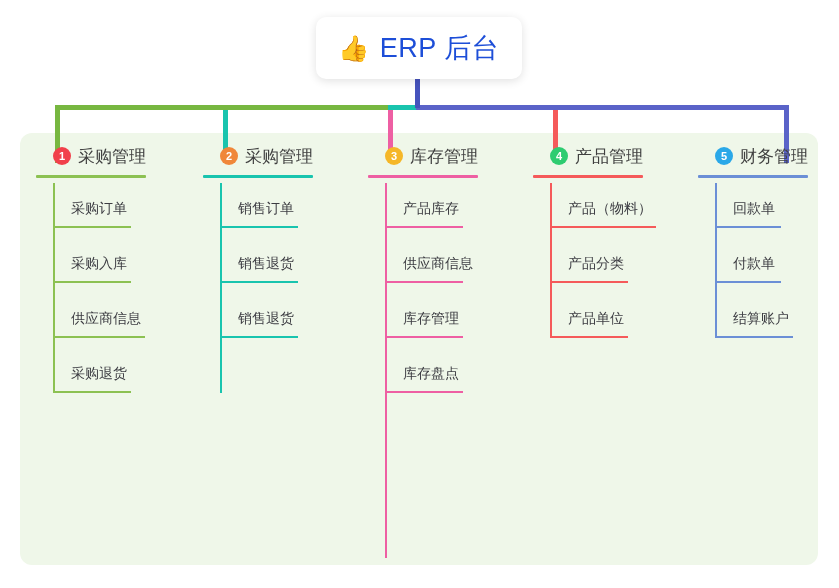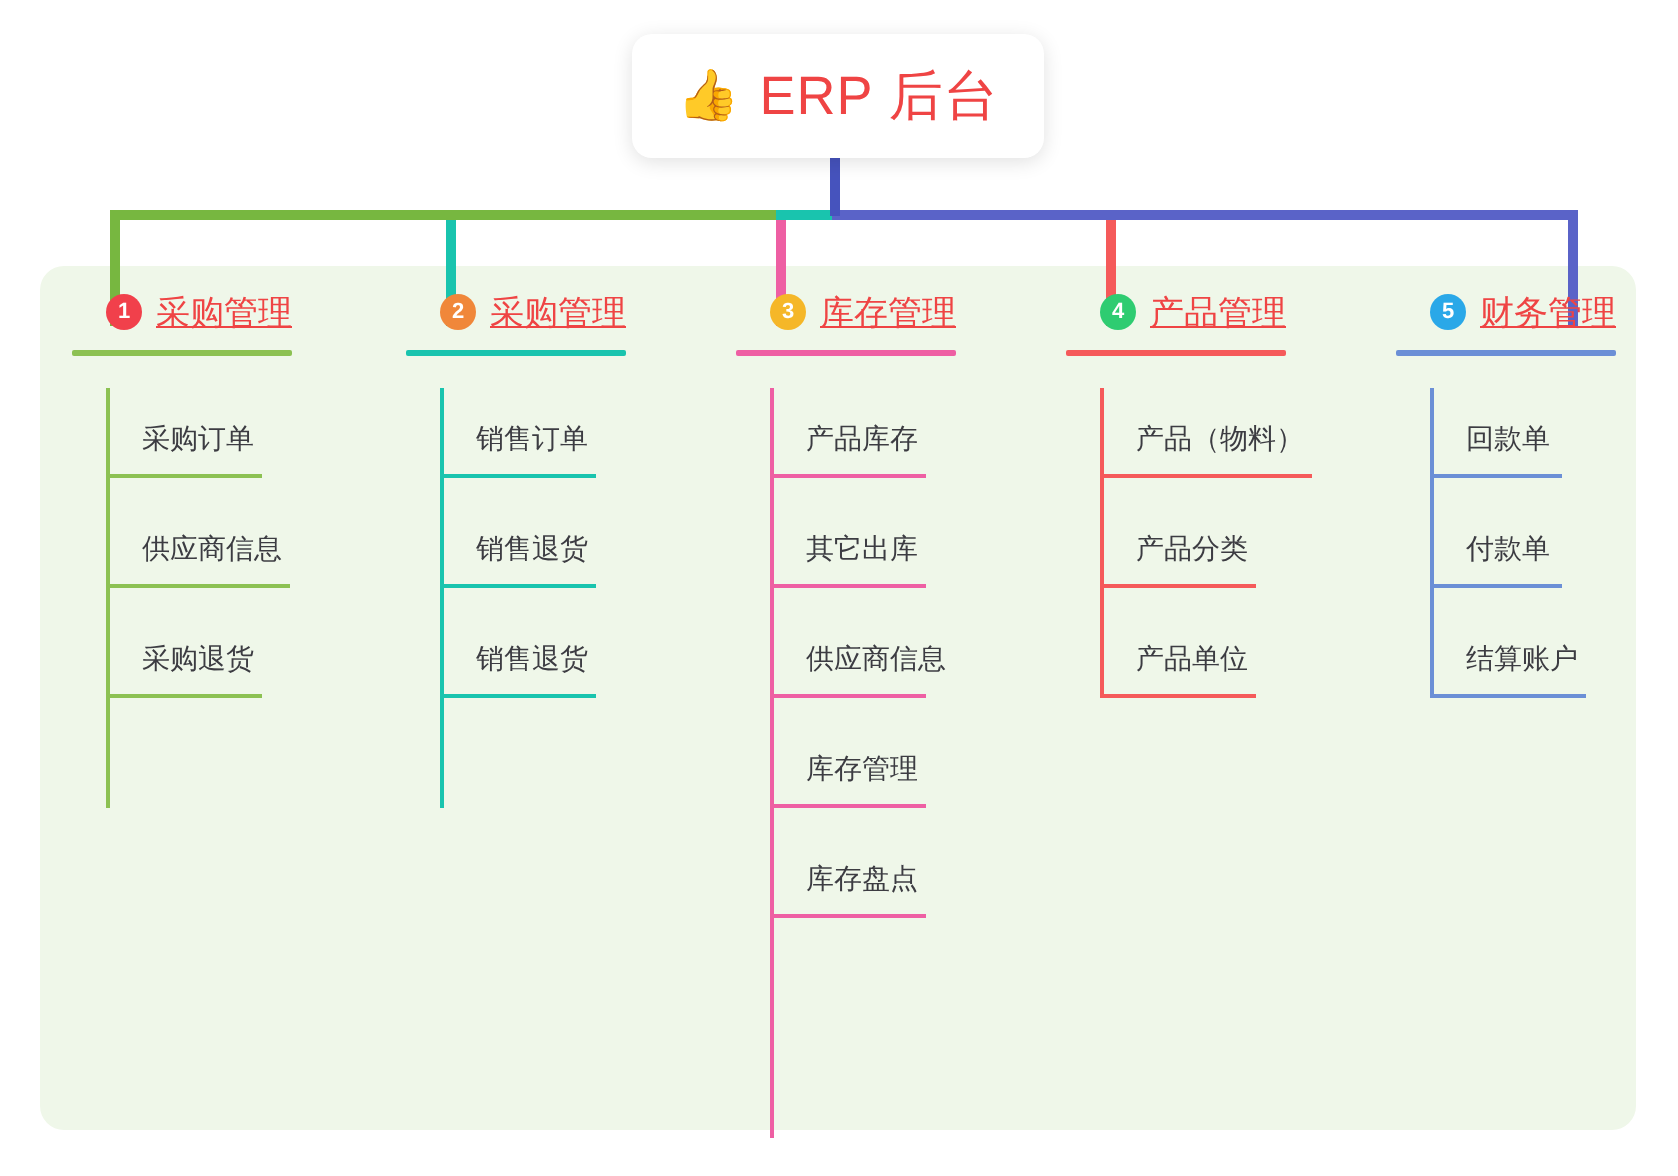--- a/index.html
+++ b/index.html
@@ -15,21 +15,21 @@
   
   .root-card{
     position:absolute;left:316px;top:17px;width:206px;height:62px;
     background:#ffffff;border-radius:10px;
     box-shadow:0 2px 10px rgba(0,0,0,.12);
     display:flex;align-items:center;justify-content:center;
     z-index:6;
   }
   .root-inner{display:flex;align-items:center;gap:10px;}
   .root-emoji{font-size:25px;line-height:1;}
-  .root-title{font-size:27px;color:#ef4444;letter-spacing:.5px;white-space:nowrap;}
+  .root-title{font-size:27px;color:#1d4ed8;letter-spacing:.5px;white-space:nowrap;}
 
   
   .trunk{position:absolute;left:415px;top:79px;width:5px;height:29px;background:#4653bd;z-index:4;}
 
   
   .bus{position:absolute;top:105px;height:5px;z-index:3;}
   .bus-a{left:55px;width:335px;background:#77b740;}
   .bus-b{left:388px;width:30px;background:#19c4ae;}
   .bus-c{left:416px;width:370px;background:#5a63c8;}
 
@@ -49,24 +49,24 @@
 
   
   .col{position:absolute;top:143px;z-index:5;}
   .col-head{display:flex;align-items:center;gap:7px;height:26px;padding-left:17px;}
   .badge{
     width:18px;height:18px;border-radius:50%;
     color:#fff;font-size:11px;font-weight:bold;
     display:flex;align-items:center;justify-content:center;
     flex:0 0 auto;
   }
-  .col-title{font-size:17px;color:#ef4444;white-space:nowrap;text-decoration:underline;}
+  .col-title{font-size:17px;color:#404040;white-space:nowrap;}
   .col-rule{height:3px;margin-top:6px;border-radius:1px;}
 
-  .leaves{position:relative;margin-top:16px;}
+  .leaves{position:relative;margin-top:5px;}
   .spine{position:absolute;left:17px;top:0;width:2px;}
   .leaf{position:relative;height:55px;}
   .leaf-text{
     position:absolute;left:35px;top:17px;
     font-size:14px;color:#3c3c42;white-space:nowrap;
   }
   .leaf-rule{position:absolute;left:17px;top:43px;height:2px;}
 </style>
 </head>
 <body>
@@ -100,20 +100,24 @@
           <span class="col-title">采购管理</span>
         </div>
         <div class="col-rule" style="width: 110px; background: rgb(140, 193, 82);"></div>
         <div class="leaves">
           <div class="spine" style="background: rgb(140, 193, 82); height: 210px;"></div>
           <div class="leaf">
             <span class="leaf-text">采购订单</span>
             <div class="leaf-rule" style="width: 78px; background: rgb(140, 193, 82);"></div>
           </div>
           <div class="leaf">
+            <span class="leaf-text">采购入库</span>
+            <div class="leaf-rule" style="width: 78px; background: rgb(140, 193, 82);"></div>
+          </div>
+          <div class="leaf">
             <span class="leaf-text">供应商信息</span>
             <div class="leaf-rule" style="width: 92px; background: rgb(140, 193, 82);"></div>
           </div>
           <div class="leaf">
             <span class="leaf-text">采购退货</span>
             <div class="leaf-rule" style="width: 78px; background: rgb(140, 193, 82);"></div>
           </div>
         </div>
       </div>
       <div class="col" style="left: 203px;">
@@ -144,24 +148,20 @@
           <span class="col-title">库存管理</span>
         </div>
         <div class="col-rule" style="width: 110px; background: rgb(238, 95, 163);"></div>
         <div class="leaves">
           <div class="spine" style="background: rgb(238, 95, 163); height: 375px;"></div>
           <div class="leaf">
             <span class="leaf-text">产品库存</span>
             <div class="leaf-rule" style="width: 78px; background: rgb(238, 95, 163);"></div>
           </div>
           <div class="leaf">
-            <span class="leaf-text">其它出库</span>
-            <div class="leaf-rule" style="width: 78px; background: rgb(238, 95, 163);"></div>
-          </div>
-          <div class="leaf">
             <span class="leaf-text">供应商信息</span>
             <div class="leaf-rule" style="width: 78px; background: rgb(238, 95, 163);"></div>
           </div>
           <div class="leaf">
             <span class="leaf-text">库存管理</span>
             <div class="leaf-rule" style="width: 78px; background: rgb(238, 95, 163);"></div>
           </div>
           <div class="leaf">
             <span class="leaf-text">库存盘点</span>
             <div class="leaf-rule" style="width: 78px; background: rgb(238, 95, 163);"></div>

